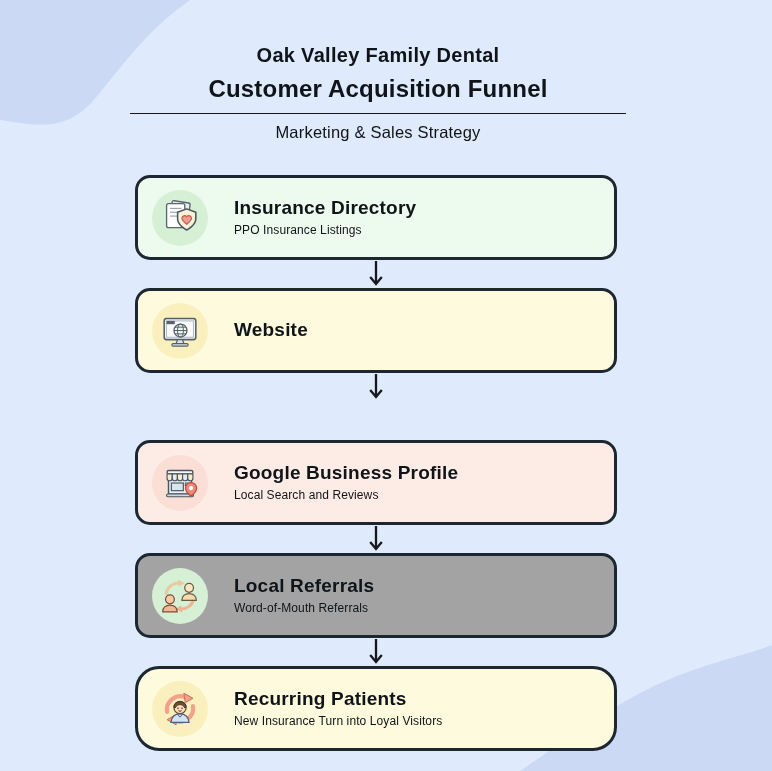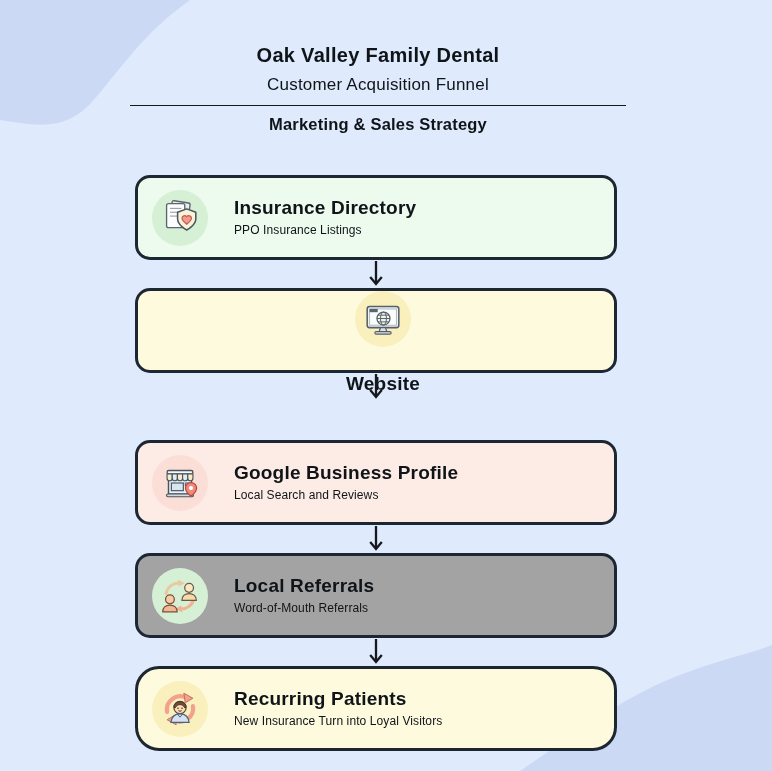--- a/index.html
+++ b/index.html
@@ -14,27 +14,27 @@
   .bg-svg{position:absolute;inset:0;}
   .content{
     position:absolute;top:44px;left:130px;width:496px;
     text-align:center;
   }
   .title{
     margin:0;font-size:20px;font-weight:800;letter-spacing:.3px;
     line-height:1.15;color:var(--text,#0f1418);
   }
   .subtitle{
-    margin:8px 0 0 0;font-size:17px;font-weight:400;letter-spacing:.2px;
+    margin:8px 0 0 0;font-size:24px;font-weight:700;letter-spacing:.2px;
   }
   .divider{
     margin-top:10px;border:0;border-top:1.6px solid #15191e;height:0;
   }
   .tagline{
-    margin-top:9px;font-size:16.5px;font-weight:700;letter-spacing:.2px;
+    margin-top:9px;font-size:16.5px;font-weight:400;letter-spacing:.2px;
   }
   .funnel{
     position:absolute;top:175px;left:135px;width:482px;
     display:flex;flex-direction:column;align-items:center;
   }
   .card{
     box-sizing:border-box;
     width:100%;height:85px;
     border:3px solid var(--border,#1d2731);
     border-radius:15px;
@@ -94,21 +94,21 @@
       </span>
     </section>
 
     <div class="arrow">
       <svg width="18" height="27" viewBox="0 0 18 27">
         <line x1="9" y1="0" x2="9" y2="21.5" stroke="#15191e" stroke-width="2.3"></line>
         <polyline points="3.2,16 9,23 14.8,16" fill="none" stroke="#15191e" stroke-width="2.3" stroke-linejoin="miter"></polyline>
       </svg>
     </div>
 
-    <section class="card" style="background: rgb(253, 250, 222); flex-direction: column;">
+    <section class="card" style="background: rgb(253, 250, 222);">
       <span class="icon-circle" style="background: rgb(250, 240, 189);">
     <svg viewBox="0 0 48 48">
       <rect x="7.5" y="11" width="33" height="22" rx="2.5" fill="#eef2f5" stroke="#545f6a" stroke-width="1.6"></rect>
       <rect x="10" y="13.5" width="28" height="17" fill="#fbfcfc" stroke="#aeb8c0" stroke-width="1"></rect>
       <rect x="10" y="13.5" width="8.5" height="3.4" fill="#5a646e"></rect>
       <circle cx="24.5" cy="23.5" r="6.8" fill="#eef7ea" stroke="#545f6a" stroke-width="1.3"></circle>
       <ellipse cx="24.5" cy="23.5" rx="3.1" ry="6.8" fill="none" stroke="#545f6a" stroke-width="1"></ellipse>
       <line x1="17.7" y1="23.5" x2="31.3" y2="23.5" stroke="#545f6a" stroke-width="1"></line>
       <line x1="18.6" y1="20" x2="30.4" y2="20" stroke="#545f6a" stroke-width="1"></line>
       <line x1="18.6" y1="27" x2="30.4" y2="27" stroke="#545f6a" stroke-width="1"></line>

